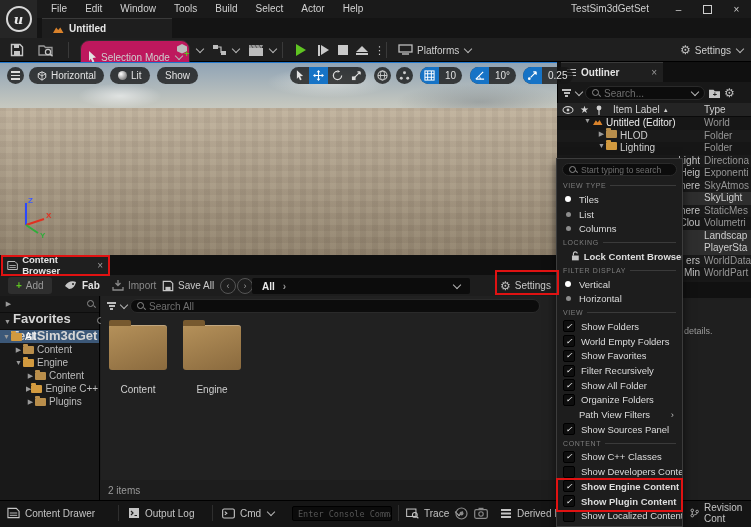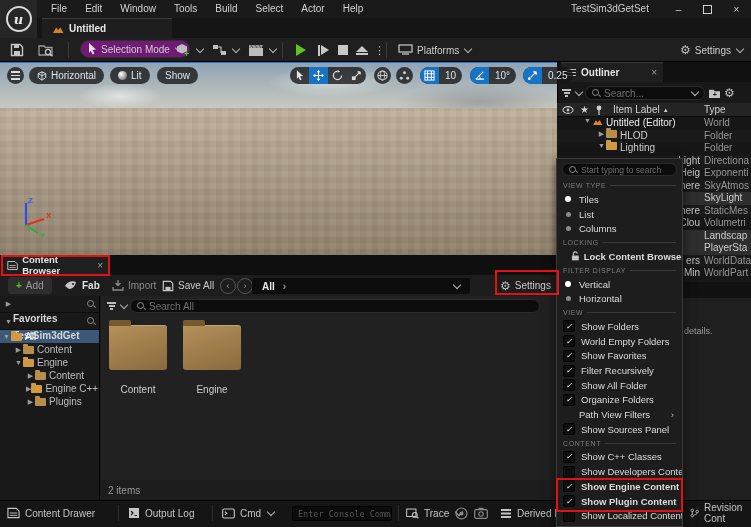--- a/index.html
+++ b/index.html
@@ -16,21 +16,21 @@
   .winbtns{right:0;top:0;height:18px;}
   .winbtns .wb{width:29px;height:18px;display:flex;align-items:center;justify-content:center;color:#cfcfcf;font-size:10px;}
   .wb .sq{width:7px;height:7px;border:1px solid #cfcfcf;display:inline-block;}
   
   .tabrow{left:0;top:18px;width:751px;height:20px;background:#141414;}
   .leveltab{left:42px;top:18px;width:130px;height:20px;background:#1e1e1e;border-top:1px solid #3a3a3a;box-sizing:border-box;display:flex;align-items:center;gap:5px;padding-left:10px;}
   .leveltab b{color:#e6e6e6;font-weight:bold;}
   
   .toolbar{left:0;top:38px;width:751px;height:24px;background:#1f1f1f;border-bottom:1px solid #000;box-sizing:border-box;}
   .tbtn{position:absolute;top:40px;height:20px;display:flex;align-items:center;gap:4px;color:#cfcfcf;}
-  .pill{background:#701a75;border:1px solid #2e2e2e;border-radius:9px;padding:8px 7px;height:18px;box-sizing:border-box;}
+  .pill{background:#be185d;border:1px solid #2e2e2e;border-radius:9px;padding:16px 7px;height:18px;box-sizing:border-box;}
   .chev{width:5px;height:5px;border-right:1.4px solid #b5b5b5;border-bottom:1.4px solid #b5b5b5;transform:rotate(45deg);display:inline-block;margin-left:2px;margin-top:-3px;}
   .vsep{position:absolute;top:42px;width:1px;height:16px;background:#3a3a3a;}
   .play{width:0;height:0;border-left:10px solid #5fc422;border-top:6px solid transparent;border-bottom:6px solid transparent;}
   .stepbar{width:2px;height:11px;background:#c9c9c9;display:inline-block;}
   .steptri{width:0;height:0;border-left:8px solid #c9c9c9;border-top:5.5px solid transparent;border-bottom:5.5px solid transparent;display:inline-block;}
   .stop{width:10px;height:10px;background:#c9c9c9;display:inline-block;}
   .eject{display:inline-flex;flex-direction:column;align-items:center;gap:1px;}
   .eject .tri{width:0;height:0;border-bottom:6px solid #c9c9c9;border-left:6px solid transparent;border-right:6px solid transparent;}
   .eject .bar{width:12px;height:2px;background:#c9c9c9;}
   .dots{color:#c9c9c9;font-size:11px;letter-spacing:0;}
@@ -79,21 +79,21 @@
   .cb{left:0;top:255px;width:557px;height:245px;background:#1d1d1d;border-top:1px solid #000;box-sizing:border-box;}
   .cbtabs{left:0;top:255px;width:557px;height:20px;background:#0f0f0f;}
   .cbtab{left:2px;top:255px;width:106px;height:20px;background:#1f1f1f;display:flex;align-items:center;gap:4px;padding:0 5px;box-sizing:border-box;}
   .cbtab b{color:#e4e4e4;font-size:9.5px;}
   .cbbtn{position:absolute;top:277px;height:17px;display:flex;align-items:center;gap:4px;color:#c9c9c9;}
   .crumb{left:252px;top:278px;width:218px;height:16px;background:#0c0c0c;border-radius:2px;display:flex;align-items:center;gap:8px;padding:0 10px;box-sizing:border-box;}
   .crumb b{color:#e8e8e8;}
   .navc{width:14px;height:14px;border:1px solid #555;border-radius:50%;color:#9a9a9a;display:flex;align-items:center;justify-content:center;font-size:9px;}
   .leftcol{left:0;top:296px;width:100px;height:204px;background:#191919;border-right:1px solid #000;box-sizing:border-box;}
   .srcrow{display:flex;align-items:center;height:16px;padding:0 4px;color:#d6d6d6;border-bottom:1px solid #0d0d0d;}
-  .srcrow b{font-size:10px;margin-top:28px;}
+  .srcrow b{font-size:13px;margin-top:28px;}
   .treerow{display:flex;align-items:center;height:13px;white-space:nowrap;overflow:hidden;color:#bdbdbd;}
   .treerow.sel{background:#3c5878;color:#fff;}
   .sf{width:11px;height:8px;background:#b98e4b;border-radius:1px;position:relative;display:inline-block;margin-right:3px;flex:none;}
   .sf::before{content:"";position:absolute;top:-2px;left:0;width:5px;height:2px;background:inherit;border-radius:1px 1px 0 0;}
   .sf.open{background:#d29a3f;}
   .collrow{left:0;top:481px;width:100px;height:17px;background:#191919;border-top:1px solid #000;display:flex;align-items:center;padding:0 4px;box-sizing:border-box;gap:3px;color:#d6d6d6;}
   .assetarea{left:101px;top:296px;width:456px;height:184px;background:#212121;}
   .bigfolder{width:58px;height:45px;background:linear-gradient(160deg,#b5915a,#8a6a3e);border-radius:2px 3px 3px 3px;position:relative;box-shadow:inset 0 1px 0 rgba(255,255,255,.25);}
   .bigfolder::before{content:"";position:absolute;top:-5px;left:0;width:22px;height:6px;background:#77592f;border-radius:2px 2px 0 0;}
   .asset{position:absolute;width:70px;text-align:center;color:#cfcfcf;}

